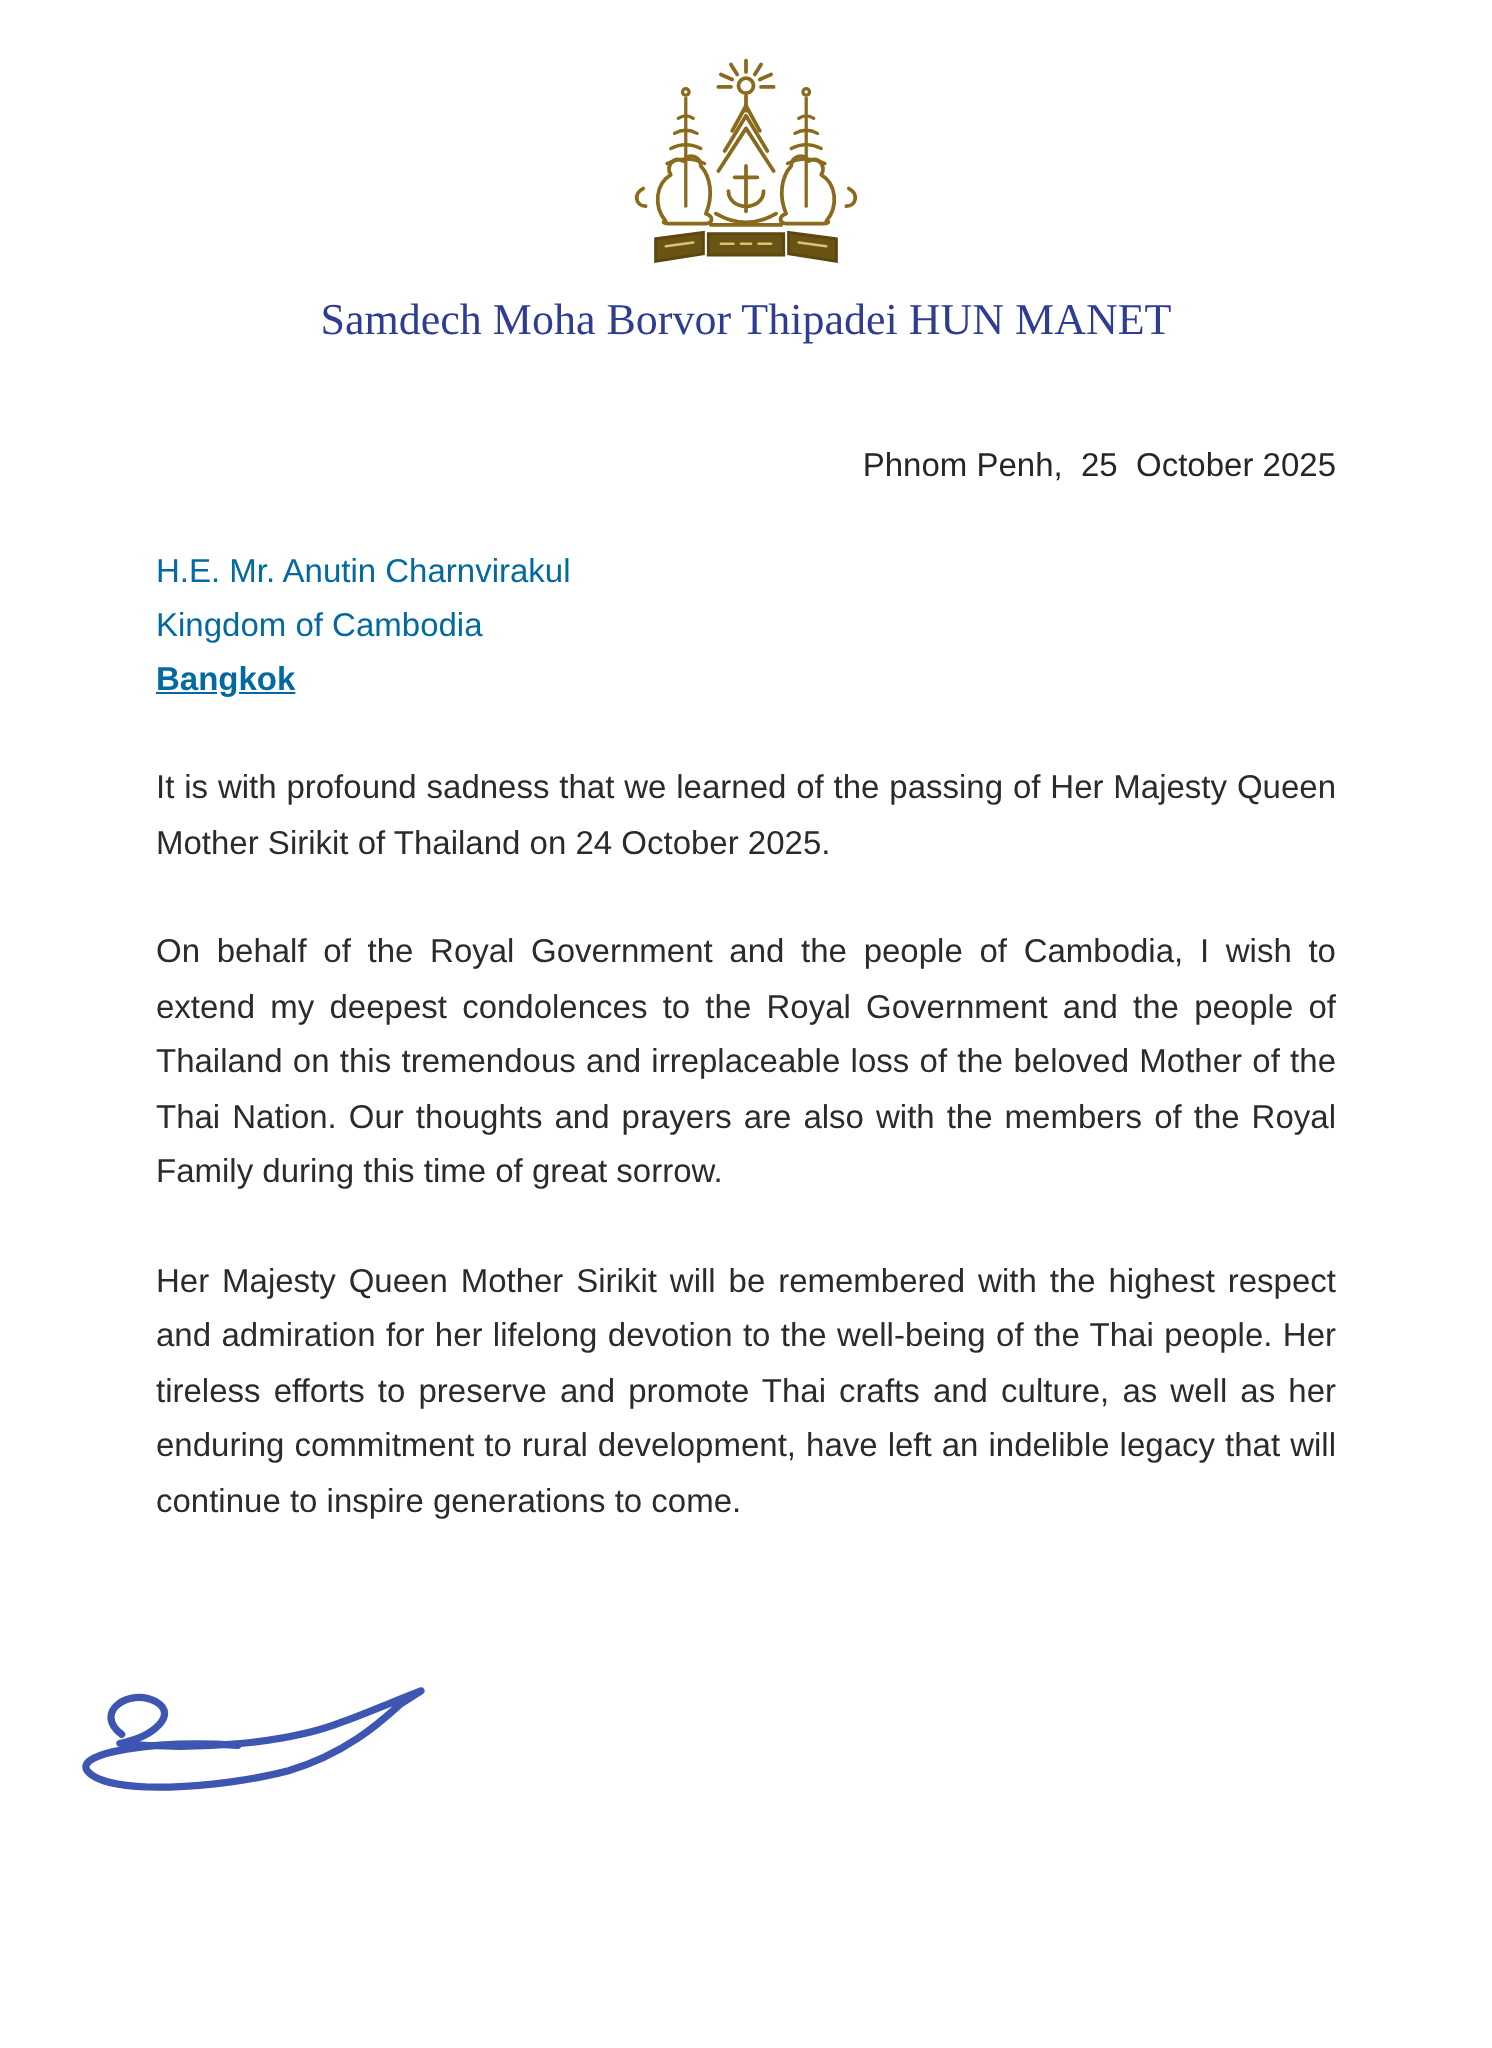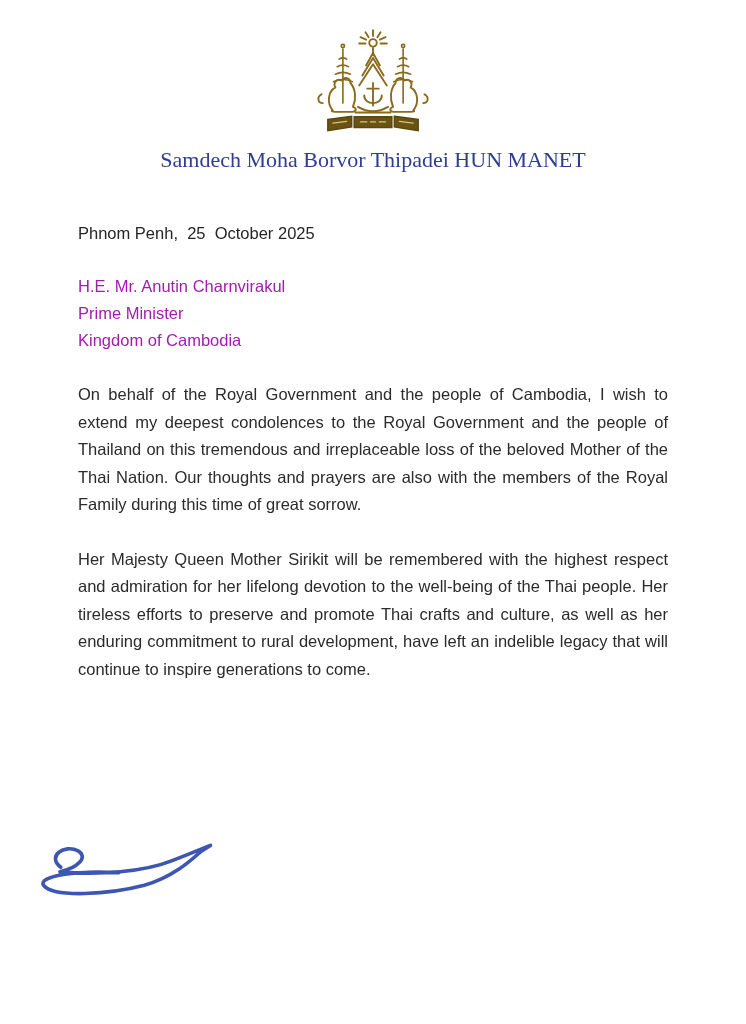--- a/index.html
+++ b/index.html
@@ -24,29 +24,30 @@
   .letterhead-title {
     font-family: "Liberation Serif", "DejaVu Serif", serif;
     color: #2e3d93;
     text-align: center;
     font-size: 22px;
     line-height: 28px;
     font-weight: 400;
   }
   .dateline {
     margin-top: 50px;
+    text-align: right;
     font-size: 16.5px;
     white-space: pre-wrap;
     color: #262626;
   }
   .recipient {
     margin-top: 30px;
     font-size: 16.5px;
     line-height: 27px;
-    color: #a21caf;
+    color: #0369a1;
   }
   .recipient .city {
     font-weight: bold;
     text-decoration: underline;
   }
   .salutation {
     margin-top: 35px;
     font-size: 16.5px;
     color: #222222;
   }
@@ -144,25 +145,26 @@
         </svg>
       </span>
     </div>
 
     <div class="letterhead-title">Samdech Moha Borvor Thipadei HUN MANET</div>
 
     <div class="dateline">Phnom Penh,  25  October 2025</div>
 
     <div class="recipient">
       <div>H.E. Mr. Anutin Charnvirakul</div>
-      <div>Prime Minister</div>
       <div>Kingdom of Cambodia</div>
+      <div class="city">Bangkok</div>
     </div>
 
 
+    <p class="para">It is with profound sadness that we learned of the passing of Her Majesty Queen Mother Sirikit of Thailand on 24 October 2025.</p>
     <p class="para">On behalf of the Royal Government and the people of Cambodia, I wish to extend my deepest condolences to the Royal Government and the people of Thailand on this tremendous and irreplaceable loss of the beloved Mother of the Thai Nation. Our thoughts and prayers are also with the members of the Royal Family during this time of great sorrow.</p>
     <p class="para">Her Majesty Queen Mother Sirikit will be remembered with the highest respect and admiration for her lifelong devotion to the well-being of the Thai people. Her tireless efforts to preserve and promote Thai crafts and culture, as well as her enduring commitment to rural development, have left an indelible legacy that will continue to inspire generations to come.</p>
 
   </div>
 
   <div class="signature-block">
     <span>
       <svg width="195" height="78" viewBox="0 0 215 86" fill="none">
         <path d="M34 30 C 18 18, 38 4, 53 12 C 65 19, 52 31, 33 35 C 76 39, 126 35, 156 23 C 172 17, 186 11, 199 6 L 188 13 C 180 20, 160 40, 126 50 C 88 60, 26 64, 15 50 C 8 40, 52 33, 98 36" stroke="#3d56b2" stroke-width="4" stroke-linecap="round" stroke-linejoin="round"></path>
       </svg>

